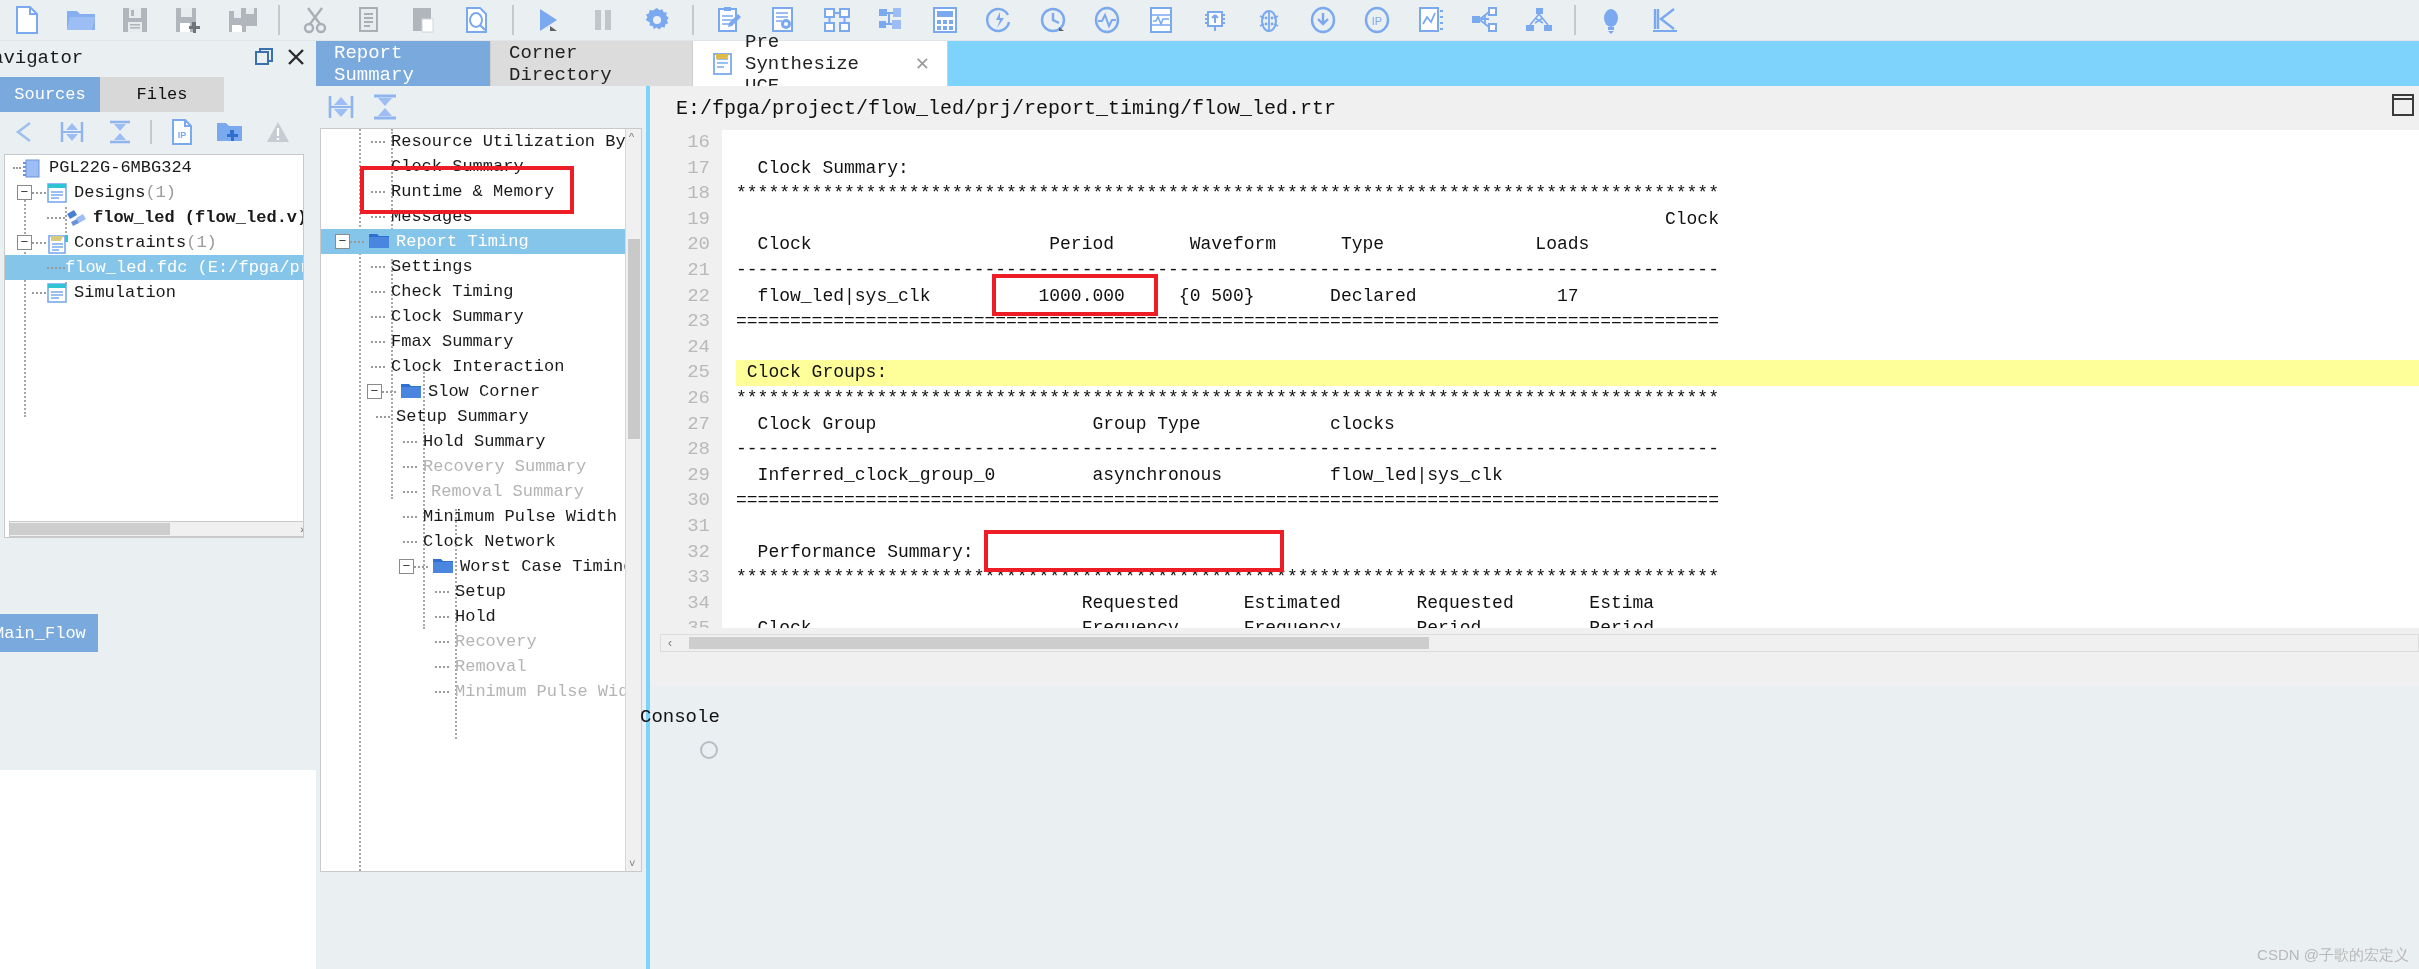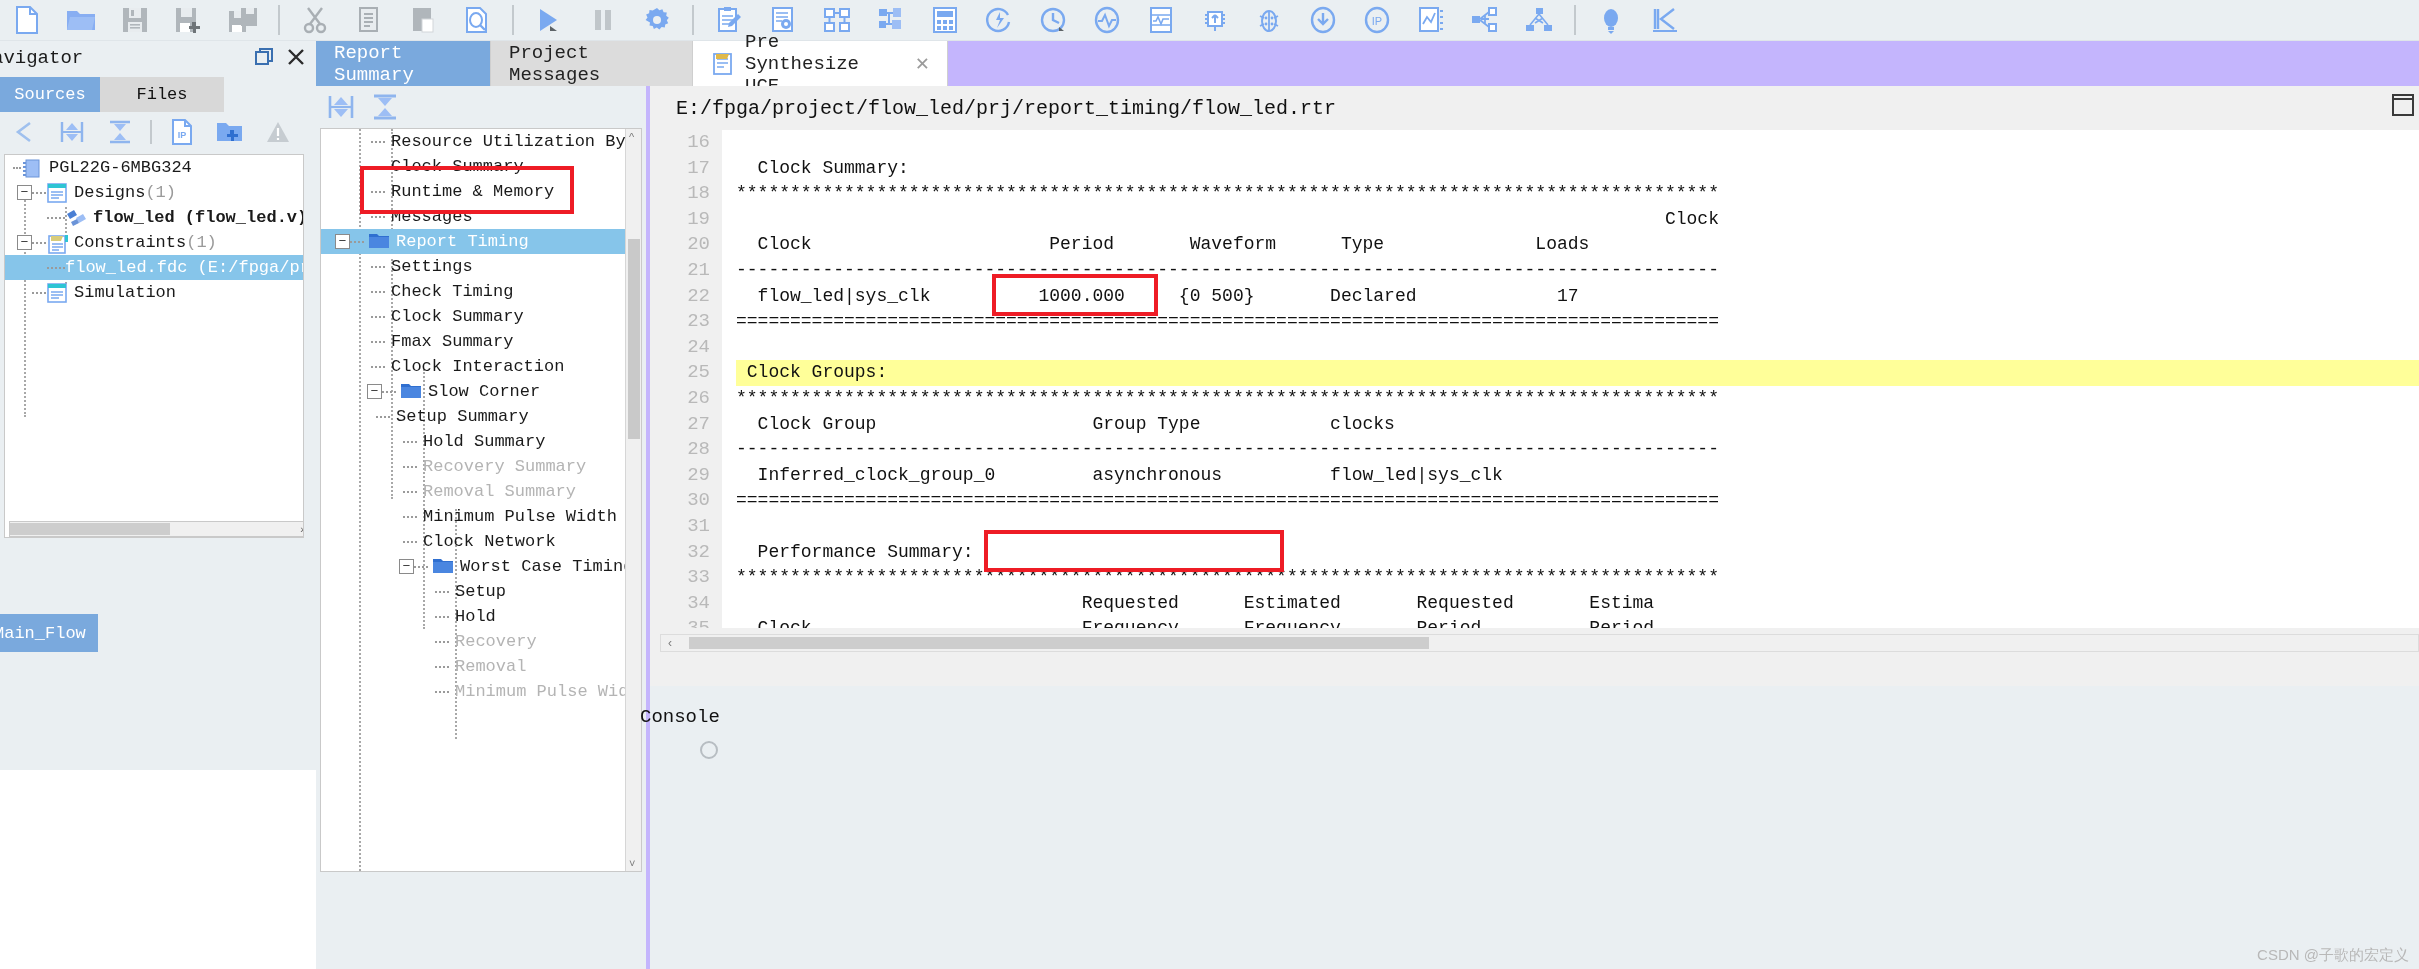--- a/index.html
+++ b/index.html
@@ -84,21 +84,21 @@
   .mainflow-tab {
     position: absolute; left: 0px; top: 573px; width: 98px; height: 38px;
     background: #7aa9dd; color: #fff;
     font-family: "Liberation Mono", monospace; font-size: 17px;
     display: flex; align-items: center; padding-left: 0px;
   }
 
   
   .center {
     position: absolute; left: 316px; top: 41px; width: 2103px; height: 928px;
-    background: #c4b5fd;
+    background: #7dd3fc;
   }
   .tabstrip { display: flex; height: 45px; align-items: flex-end; }
   .tab {
     height: 45px; display: flex; align-items: center; gap: 10px; padding: 0 18px;
     font-family: "Liberation Mono", monospace; font-size: 19px;
     background: #dcdcdc; color: #222; border-right: 1px solid #cfcfcf;
   }
   .tab.active-blue { background: #7aa9dd; color: #ffffff; }
   .tab.active-white { background: #ffffff; color: #222; }
   .tab .close { font-size: 22px; color: #9b9b9b; margin-left: 16px; }
@@ -562,21 +562,21 @@
     </div>
   </div>
 
   <div class="center">
 
     <div class="tabstrip">
       <div class="tab active-blue" style="width:175px;justify-content:flex-start;">
         <span>Report Summary</span>
       </div>
       <div class="tab" style="width:202px;justify-content:flex-start;">
-        <span>Project Messages</span>
+        <span>Corner Directory</span>
       </div>
       <div class="tab active-white" style="width:255px;justify-content:flex-start;">
         <span>
           <svg width="24" height="24" viewBox="0 0 24 24">
               <rect x="3" y="2" width="17" height="20" fill="#fff" stroke="#7aa9f0" stroke-width="1.8"></rect>
               <path d="M6 7h11M6 11h11M6 15h7" stroke="#7aa9f0" stroke-width="1.6"></path>
               <path d="M5 2h13l-2 5H5z" fill="#e0b94a"></path>
             </svg>
         </span>
         <span>Pre Synthesize UCE</span>
@@ -679,21 +679,21 @@
           <div class="mid-row" style="padding-left:82px;">
               <span class="dots-h"></span>
               <span style="margin-left:6px;">Hold Summary</span>
             </div>
           <div class="mid-row disabled" style="padding-left:82px;">
               <span class="dots-h"></span>
               <span style="margin-left:6px;">Recovery Summary</span>
             </div>
           <div class="mid-row disabled" style="padding-left:82px;">
               <span class="dots-h"></span>
-              <span style="margin-left:6px;">Removal Summary</span>
+              <span style="margin-left:14px;">Removal Summary</span>
             </div>
           <div class="mid-row" style="padding-left:82px;">
               <span class="dots-h"></span>
               <span style="margin-left:6px;">Minimum Pulse Width Sum…</span>
             </div>
           <div class="mid-row" style="padding-left:82px;">
               <span class="dots-h"></span>
               <span style="margin-left:6px;">Clock Network</span>
             </div>
 

